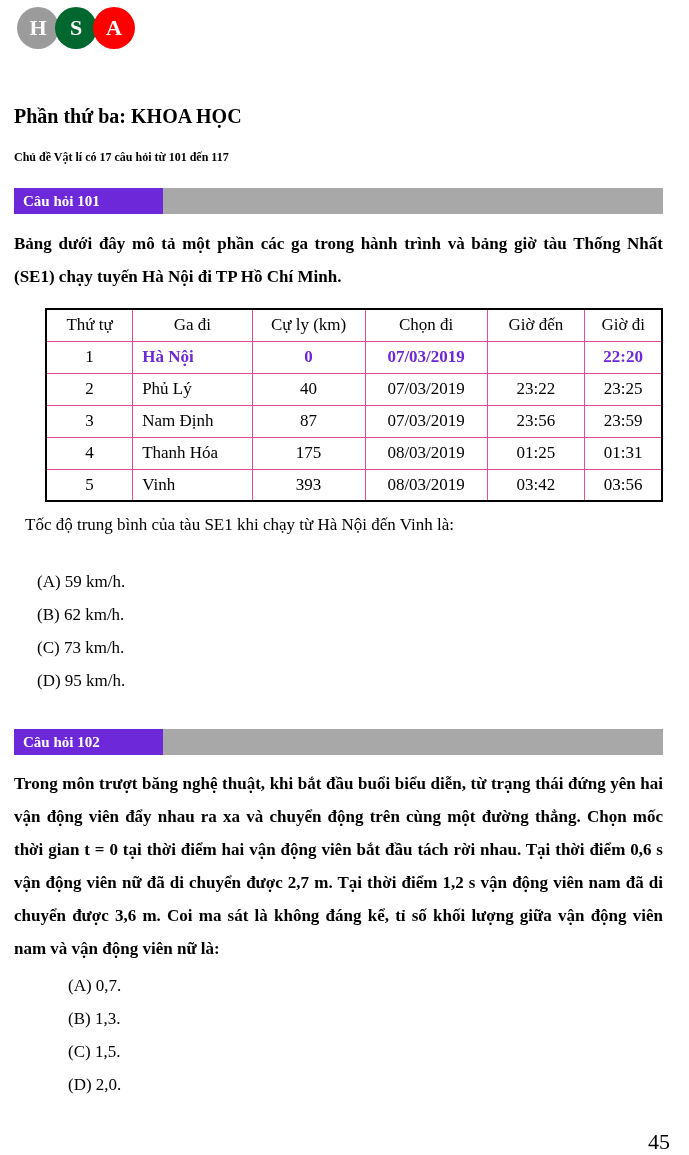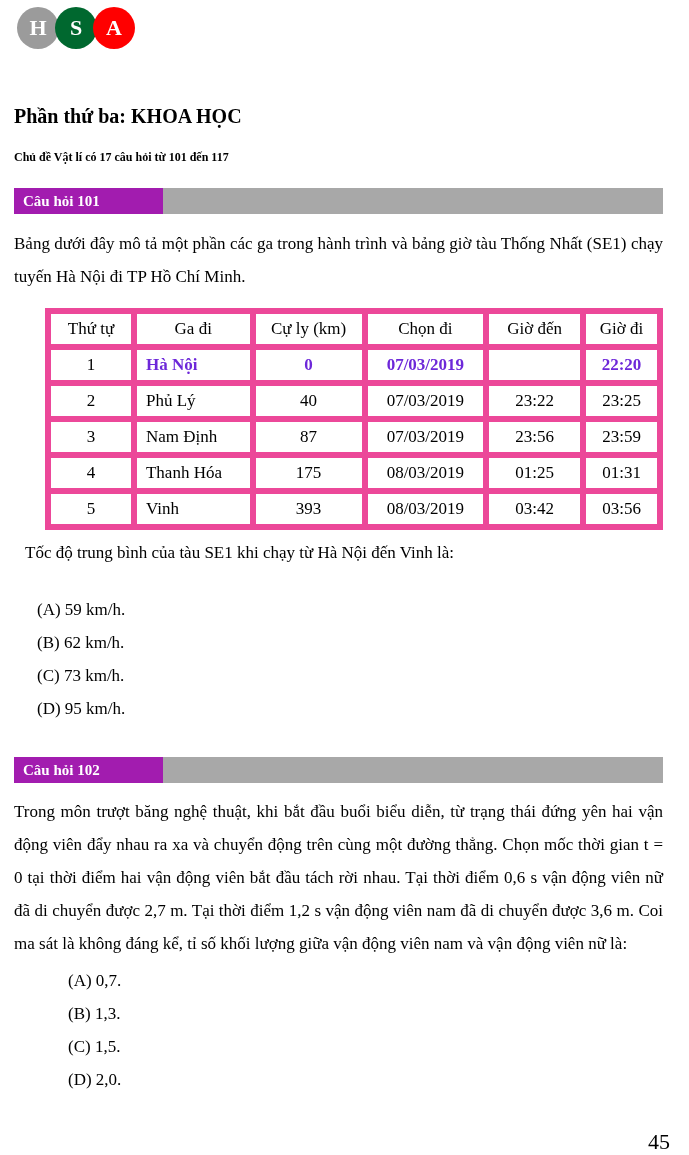--- a/index.html
+++ b/index.html
@@ -32,44 +32,45 @@
 
   
   .part-title { margin-top: 55px; font-size: 20px; font-weight: bold; line-height: 24px; }
   .topic-line { margin-top: 20px; font-size: 12px; font-weight: bold; line-height: 19px; }
 
   
   .banner { display: flex; height: 26px; }
   .banner-101 { margin-top: 21px; }
   .banner-102 { margin-top: 32px; }
   .banner-label {
-    background: #a21caf; color: #fff;
+    background: #6d28d9; color: #fff;
     font-weight: bold; font-size: 15px;
     width: 149px; flex: 0 0 149px;
     display: flex; align-items: center;
     padding-left: 9px;
   }
   .banner-fill { flex: 1; background: #a8a8a8; }
 
   
   .para {
     font-size: 17px; line-height: 33px;
     text-align: justify;
+    font-weight: bold;
   }
   .intro { margin-top: 13px; }
   .body-102 { margin-top: 12px; }
 
   
   table.timetable {
     border-collapse: collapse;
     margin: 15px 0 0 31px;
     border: 2px solid #000;
   }
   table.timetable td {
-    border: 6px solid #ec4899;
+    border: 1px solid #ec4899;
     height: 32px;
     font-size: 17px;
     text-align: center;
     vertical-align: middle;
     padding: 5px 2px;
   }
   table.timetable td.left { text-align: left; padding-left: 9px; }
   table.timetable td.hl { color: #6d28d9; font-weight: bold; }
 
   

